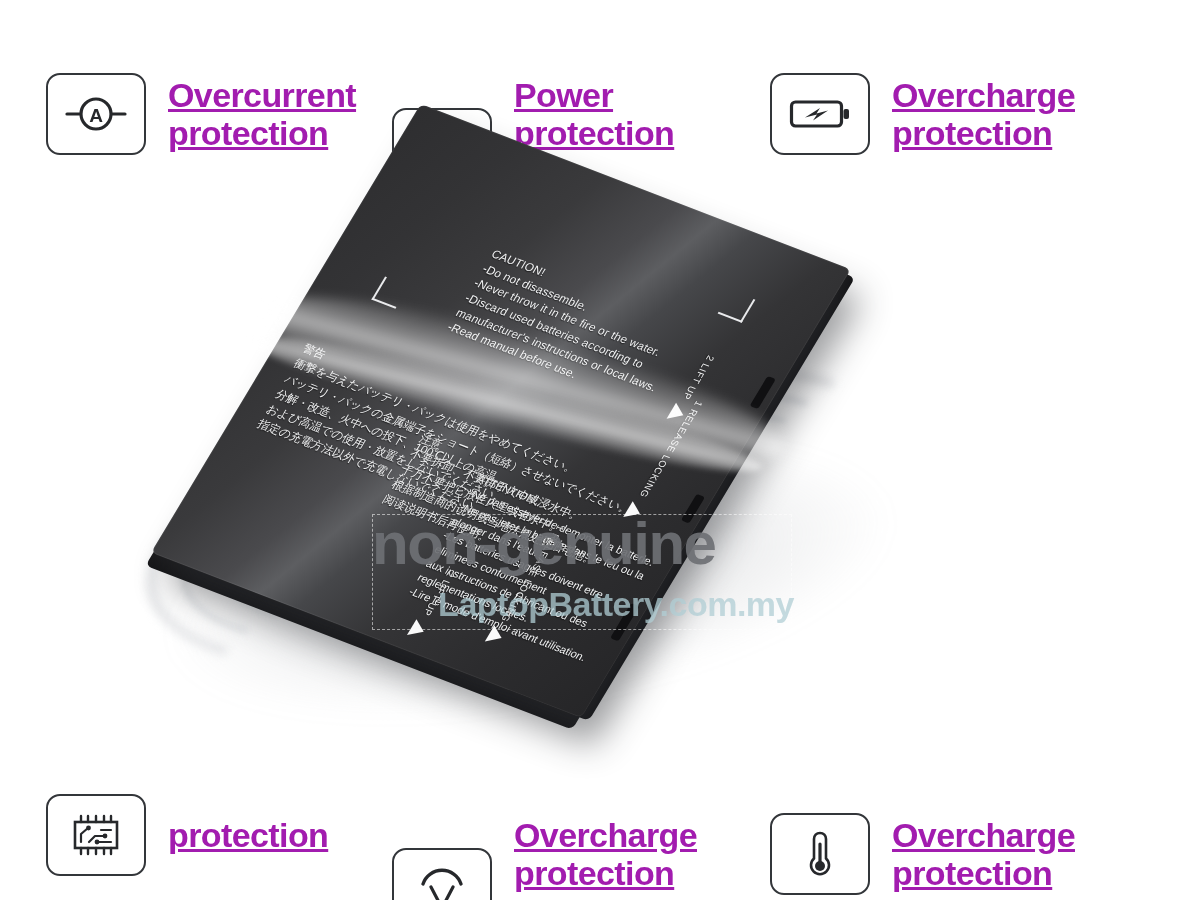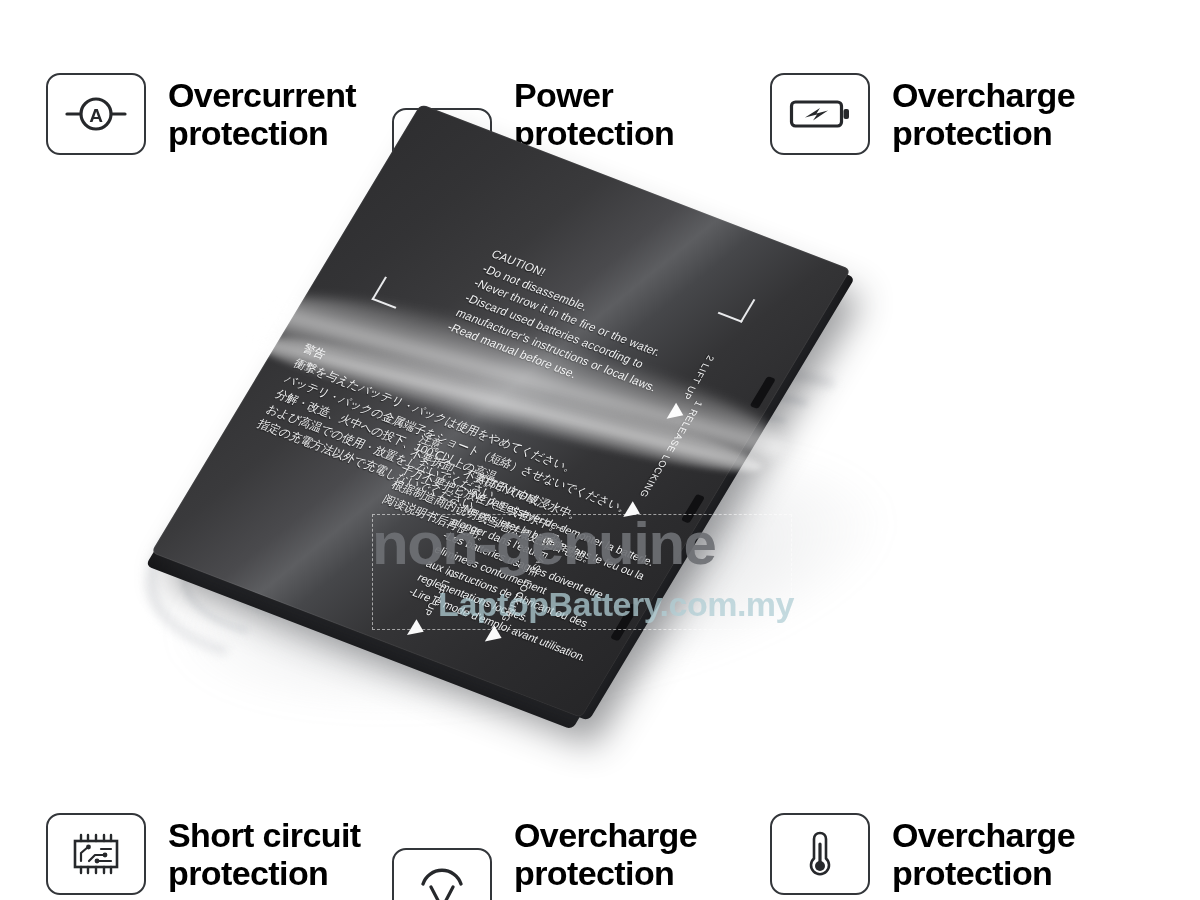--- a/index.html
+++ b/index.html
@@ -46,26 +46,27 @@
     border-radius: 14px;
     background: #ffffff;
     display: flex;
     align-items: center;
     justify-content: center;
   }
   .badge-icon-box svg { display: block; }
 
   .badge-label {
     margin-left: 22px;
-    color: #000000;
+    color: #a21caf;
     font-size: 34px;
     line-height: 1.12;
     font-weight: 700;
     letter-spacing: -0.6px;
     white-space: pre-line;
+    text-decoration: underline;
   }
   .badge-label .l2 { display: block; }
 
   
   #product-stage {
     position: absolute;
     left: 0;
     top: 128px;
     width: 1200px;
     height: 650px;
@@ -451,21 +452,20 @@
             <path d="M22 30 L28 24 L38 24"></path>
             <path d="M30 30 L44 30"></path>
             <path d="M34 18 L44 18"></path>
           </g>
           <circle cx="21.5" cy="16" r="2.4" fill="#26282b"></circle>
           <circle cx="38" cy="24" r="2.4" fill="#26282b"></circle>
           <circle cx="30" cy="30" r="2.4" fill="#26282b"></circle>
         </svg>
       </div>
       <div class="badge-label">
-        <span>Short circuit</span>
         <span class="l2">protection</span>
       </div>
     </div>
 
     <div class="badge badge-col-1">
       <div class="badge-icon-box">
         <svg width="48" height="44" viewBox="0 0 48 44">
           <path d="M5 17 A20 20 0 0 1 43 17" fill="none" stroke="#26282b" stroke-width="3.4" stroke-linecap="round"></path>
           <path d="M13 20 L24 41 L35 20" fill="none" stroke="#26282b" stroke-width="3.2" stroke-linecap="round" stroke-linejoin="round"></path>
         </svg>

